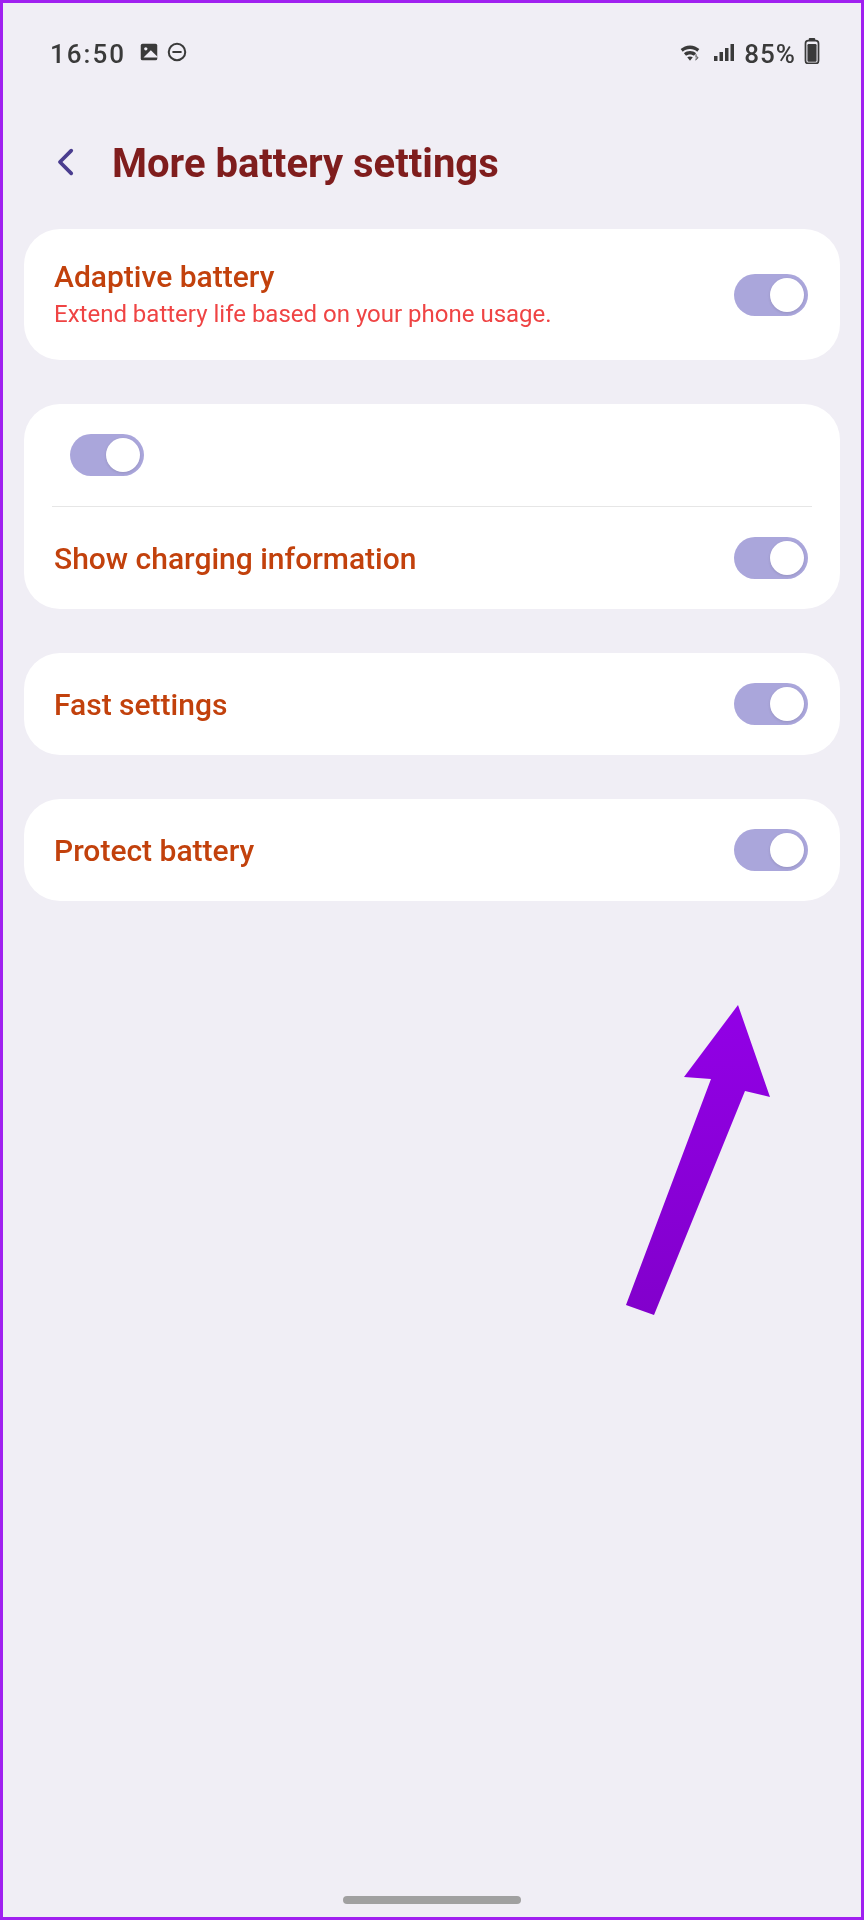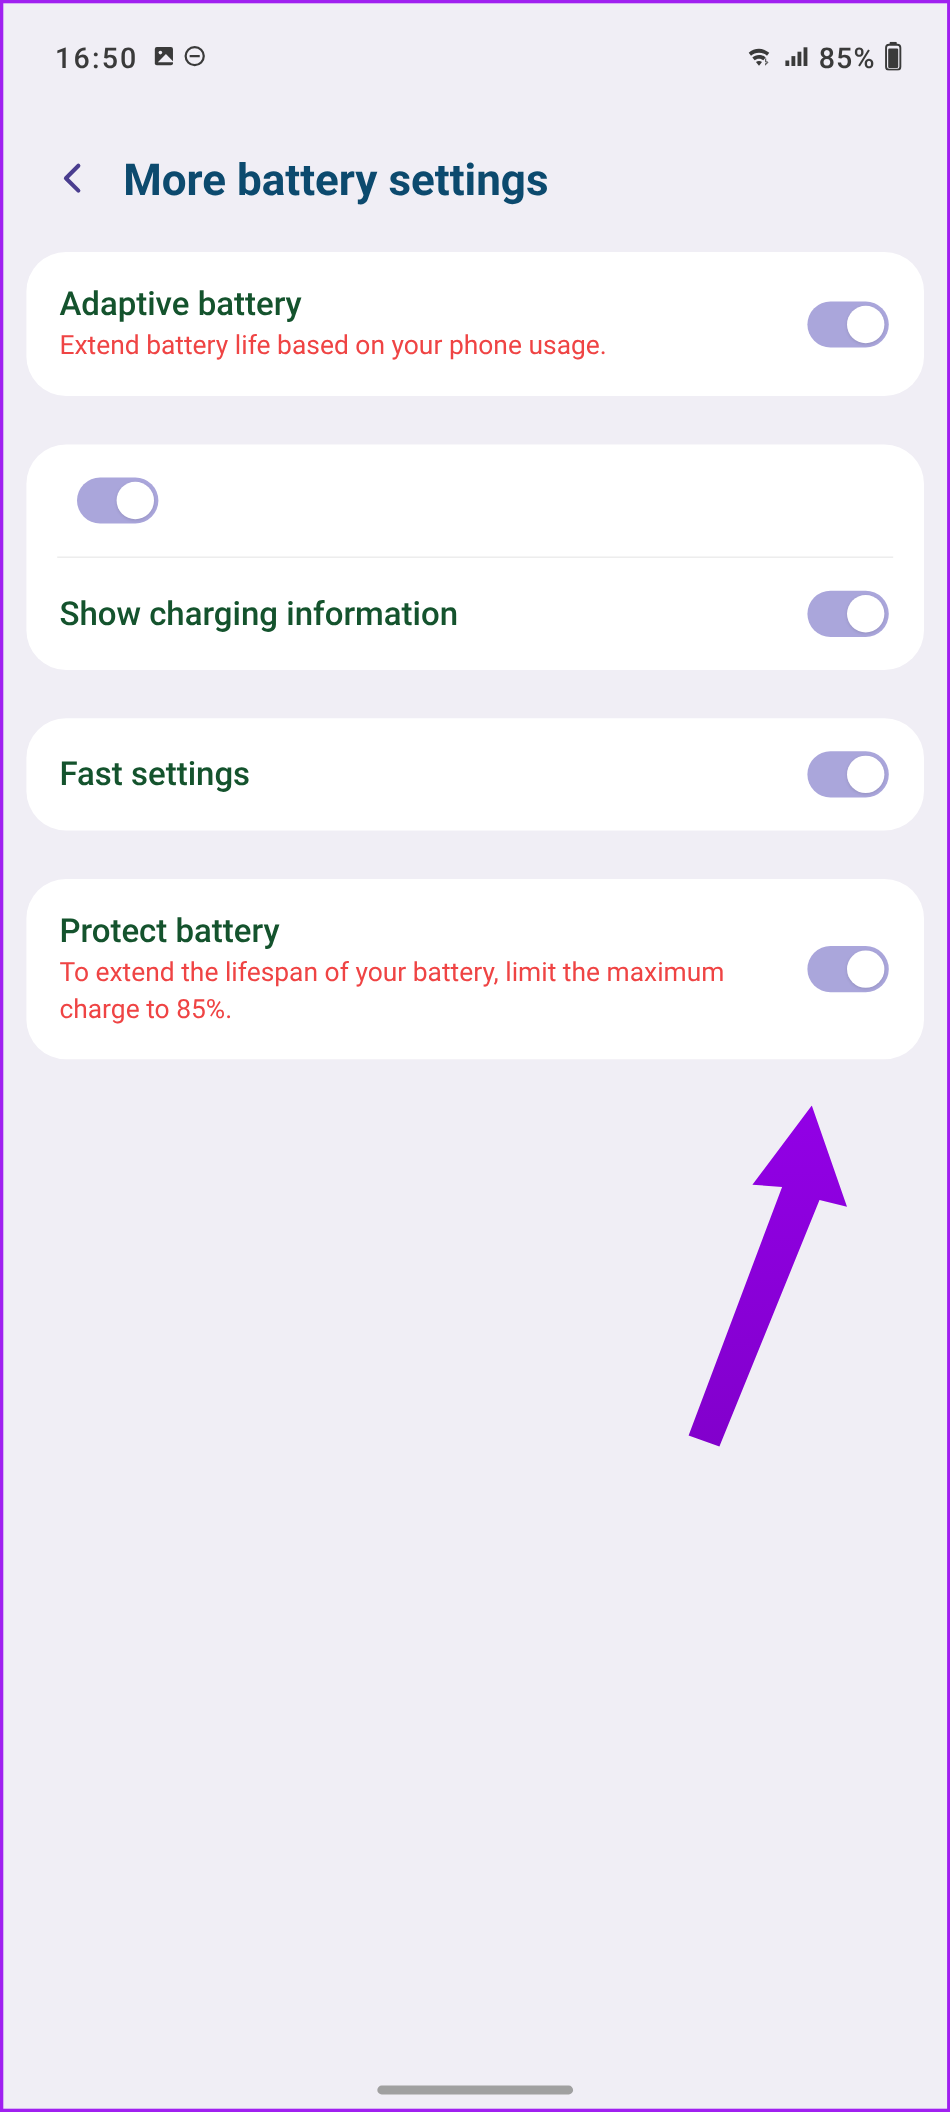--- a/index.html
+++ b/index.html
@@ -70,21 +70,21 @@
       gap: 28px;
     }
     .back-chevron {
       width: 34px;
       height: 34px;
       color: #4a3d8f;
     }
     .page-title {
       font-size: 40px;
       font-weight: 700;
-      color: #0c4a6e;
+      color: #7f1d1d;
     }
 
     
     .content {
       padding: 0 24px;
       display: flex;
       flex-direction: column;
       gap: 44px;
     }
 
@@ -101,21 +101,21 @@
     .row-text {
       flex: 1;
       display: flex;
       flex-direction: column;
       gap: 4px;
       min-width: 0;
     }
     .row-title {
       font-size: 30px;
       font-weight: 500;
-      color: #14532d;
+      color: #c2410c;
     }
     .row-sub {
       font-size: 24px;
       color: #ef4444;
       line-height: 1.35;
       padding-right: 8px;
     }
     .divider {
       height: 1px;
       background: #e6e6e6;
@@ -268,21 +268,20 @@
       <div class="toggle on">
           <div class="toggle-thumb"></div>
         </div>
     </div>
   </div>
 
   <div class="card">
     <div class="row">
       <div class="row-text">
         <div class="row-title">Protect battery</div>
-        <div class="row-sub">To extend the lifespan of your battery, limit the maximum charge to 85%.</div>
       </div>
       <div class="toggle on">
           <div class="toggle-thumb"></div>
         </div>
     </div>
   </div>
 
 </div>
 
 <svg class="arrow-svg" viewBox="0 0 180 320">

